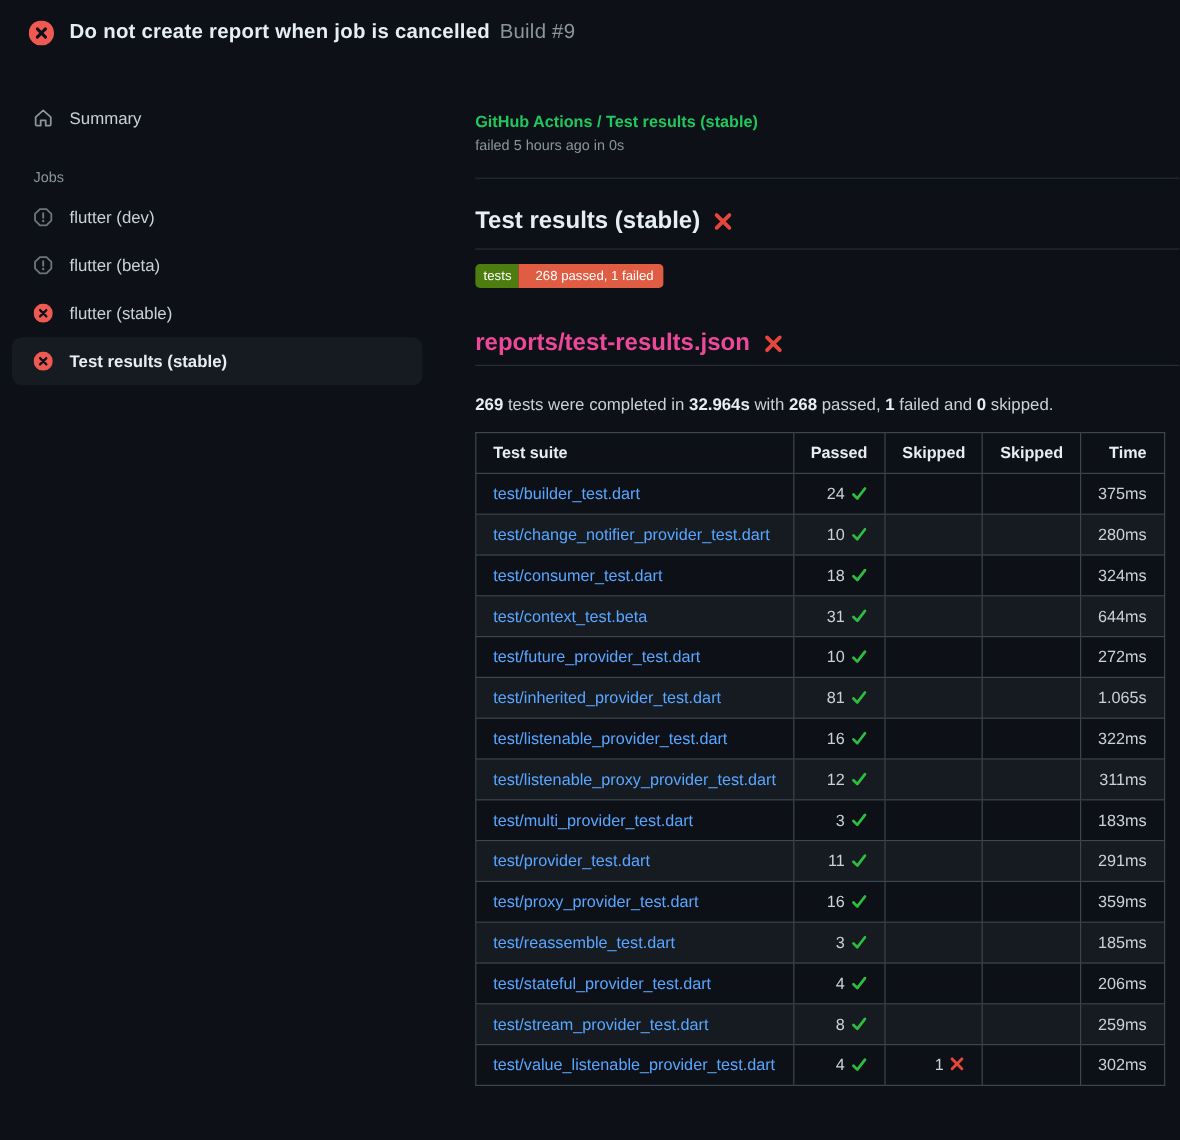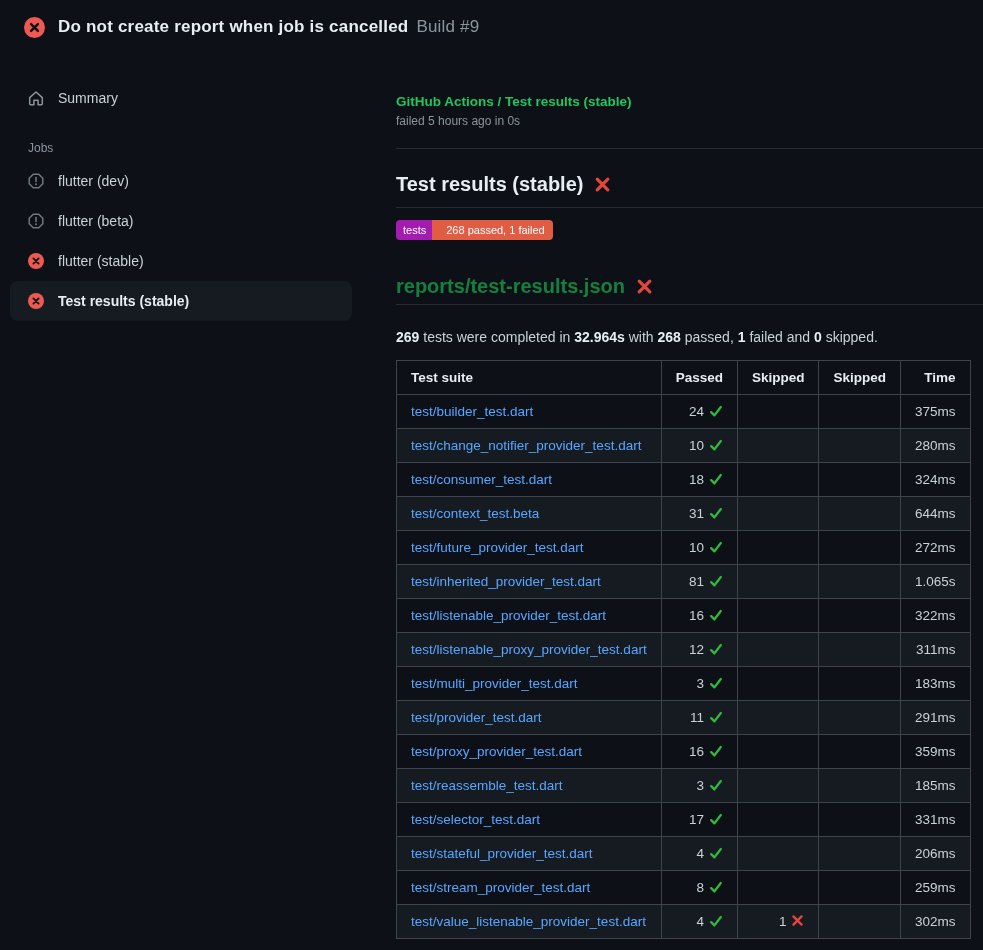--- a/index.html
+++ b/index.html
@@ -50,21 +50,21 @@
     font-size: 20px; font-weight: 700; color: #e6edf3; line-height: 27px;
   }
   .section-head .xmark { margin-left: 11px; display: inline-flex; }
 
   .badge { display: inline-flex; margin-top: 12px; font-size: 11px; line-height: 14px;
     border-radius: 4px; overflow: hidden; color: #fff; }
   .badge .lbl { padding: 3px 6px 3px 7px; }
   .badge .val { padding: 3px 8px 3px 14px; }
 
   .report-head { margin-top: 33px; }
-  .report-head a { color: #15803d; text-decoration: none; cursor: pointer; }
+  .report-head a { color: #ec4899; text-decoration: none; cursor: pointer; }
 
   .summary-line { margin-top: 24px; font-size: 14px; color: #c9d1d9; }
   .summary-line .b { font-weight: 700; color: #e6edf3; }
 
   
   table.results {
     margin-top: 15px; border-collapse: collapse; width: 556px;
     font-size: 13.5px;
   }
   table.results th, table.results td {
@@ -154,21 +154,21 @@
       <span>Test results (stable)</span>
       <span class="xmark">
         <svg viewBox="0 0 16 16" width="17" height="17" fill="none">
           <path d="M3 3l10 10M13 3L3 13" stroke="#e5453a" stroke-width="3" stroke-linecap="round"></path>
         </svg>
       </span>
     </div>
     <hr class="divider d2">
 
     <div class="badge">
-      <span class="lbl" style="background:#a21caf">tests</span>
+      <span class="lbl" style="background:#4d7c0f">tests</span>
       <span class="val" style="background:#e05d44">268 passed, 1 failed</span>
     </div>
 
     <div class="section-head report-head">
       <a>reports/test-results.json</a>
       <span class="xmark">
         <svg viewBox="0 0 16 16" width="17" height="17" fill="none">
           <path d="M3 3l10 10M13 3L3 13" stroke="#e5453a" stroke-width="3" stroke-linecap="round"></path>
         </svg>
       </span>
@@ -357,34 +357,20 @@
                   <svg viewBox="0 0 16 16" width="14" height="14" fill="none">
                     <path d="M2.5 9.3 6.2 13 13.5 3.5" stroke="#2ebc3f" stroke-width="2.6" stroke-linecap="round" stroke-linejoin="round"></path>
                   </svg>
                 </span>
               </span></td>
             <td></td>
             <td></td>
             <td>185ms</td>
           </tr>
           <tr>
-            <td class="suite"><a>test/selector_test.dart</a></td>
-            <td><span class="cellnum">
-                <span>17</span>
-                <span style="display: inline-flex;">
-                  <svg viewBox="0 0 16 16" width="14" height="14" fill="none">
-                    <path d="M2.5 9.3 6.2 13 13.5 3.5" stroke="#2ebc3f" stroke-width="2.6" stroke-linecap="round" stroke-linejoin="round"></path>
-                  </svg>
-                </span>
-              </span></td>
-            <td></td>
-            <td></td>
-            <td>331ms</td>
-          </tr>
-          <tr>
             <td class="suite"><a>test/stateful_provider_test.dart</a></td>
             <td><span class="cellnum">
                 <span>4</span>
                 <span style="display: inline-flex;">
                   <svg viewBox="0 0 16 16" width="14" height="14" fill="none">
                     <path d="M2.5 9.3 6.2 13 13.5 3.5" stroke="#2ebc3f" stroke-width="2.6" stroke-linecap="round" stroke-linejoin="round"></path>
                   </svg>
                 </span>
               </span></td>
             <td></td>

